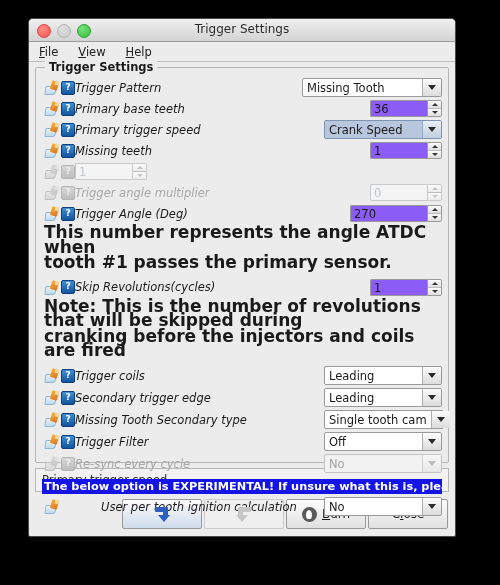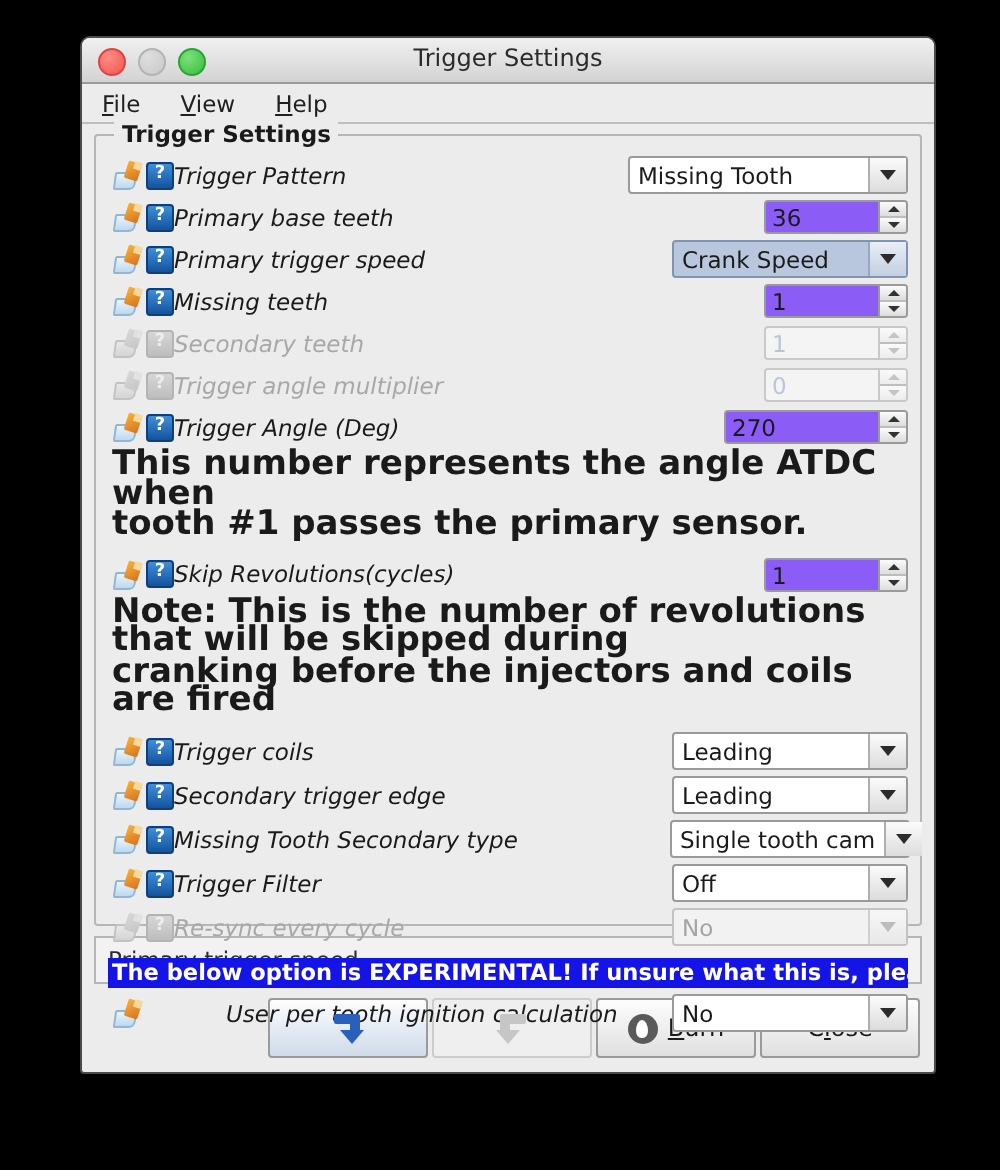--- a/index.html
+++ b/index.html
@@ -1,18 +1,18 @@
 <!DOCTYPE html>
 <html><head>
 <meta charset="utf-8">
 <style>
   html,body{margin:0;padding:0;background:#000;}
   body{width:500px;height:585px;overflow:hidden;font-family:"DejaVu Sans","Liberation Sans",sans-serif;}
 
-  .window{position:absolute;left:40px;top:18px;width:426px;height:517px;
+  .window{position:absolute;left:28px;top:18px;width:426px;height:517px;
     background:#ececec;border:1px solid #4a4a4a;border-radius:5px 5px 2px 2px;
     box-shadow:0 2px 5px rgba(0,0,0,.6);overflow:hidden;display:flex;flex-direction:column;}
 
   
   .titlebar{height:22px;flex:0 0 22px;position:relative;
     background:linear-gradient(#f0f0f0,#d3d3d3);border-bottom:1px solid #9a9a9a;}
   .lights{position:absolute;left:8px;top:5px;display:flex;gap:6px;}
   .light{width:12px;height:12px;border-radius:50%;}
   .l-close{background:radial-gradient(circle at 35% 30%,#ff8d85,#f0554c);border:1px solid #d44;}
   .l-min{background:radial-gradient(circle at 35% 30%,#dedede,#c9c9c9);border:1px solid #b3b3b3;}
@@ -49,21 +49,21 @@
   .row.disabled .ic-pencil .blade{background:linear-gradient(#e8e8e8,#d4d4d4);border-color:#c2c2c2;}
   .row.disabled .ic-pencil .stick{background:linear-gradient(135deg,#d8d8d8,#c6c6c6);}
   .row.disabled .ic-pencil .tip{background:#e2e2e2;}
 
   
   .ic-help{width:12px;height:12px;border-radius:2px;background:linear-gradient(#3f8fd8,#14539e);
     border:1px solid #0d3f7d;color:#fff;font-size:9px;font-weight:bold;line-height:11px;text-align:center;}
   .row.disabled .ic-help{background:linear-gradient(#d6d6d6,#bdbdbd);border-color:#b4b4b4;color:#eee;}
 
   
-  .field{flex:0 0 auto;display:flex;align-items:center;justify-content:center;}
+  .field{flex:0 0 auto;display:flex;align-items:center;}
 
   .combo{height:17px;display:flex;align-items:stretch;background:#fff;
     border:1px solid #9a9a9a;border-radius:2px;}
   .combo .txt{flex:1 1 auto;font-size:11.5px;color:#1a1a1a;padding:1px 4px 0 4px;line-height:16px;white-space:nowrap;}
   .combo .arrowbox{width:18px;flex:0 0 18px;border-left:1px solid #aeaeae;
     background:linear-gradient(#fbfbfb,#dcdcdc);display:flex;align-items:center;justify-content:center;}
   .caret{width:0;height:0;border-left:4px solid transparent;border-right:4px solid transparent;border-top:5px solid #2b2b2b;}
   .combo.focused{background:#b8c7dd;border-color:#7f94b3;}
   .combo.focused .arrowbox{background:linear-gradient(#e9eef6,#c2cfe1);border-left-color:#97a9c2;}
   .combo.off .txt{color:#a4a4a4;}
@@ -232,21 +232,20 @@
 
       <div class="row disabled">
         <div class="icons">
           <div class="ic-pencil">
               <div class="blade"></div>
               <div class="stick"></div>
               <div class="tip"></div>
             </div>
           <div class="ic-help">?</div>
         </div>
-        <div class="label">Secondary teeth</div>
         <div class="field" style="width:72px">
           <div class="spin off" style="width:100%">
             <div class="txt">1</div>
             <div class="btns">
               <div class="sb">
                   <div class="tri-up"></div>
                 </div>
               <div class="sb bot">
                   <div class="tri-dn"></div>
                 </div>

